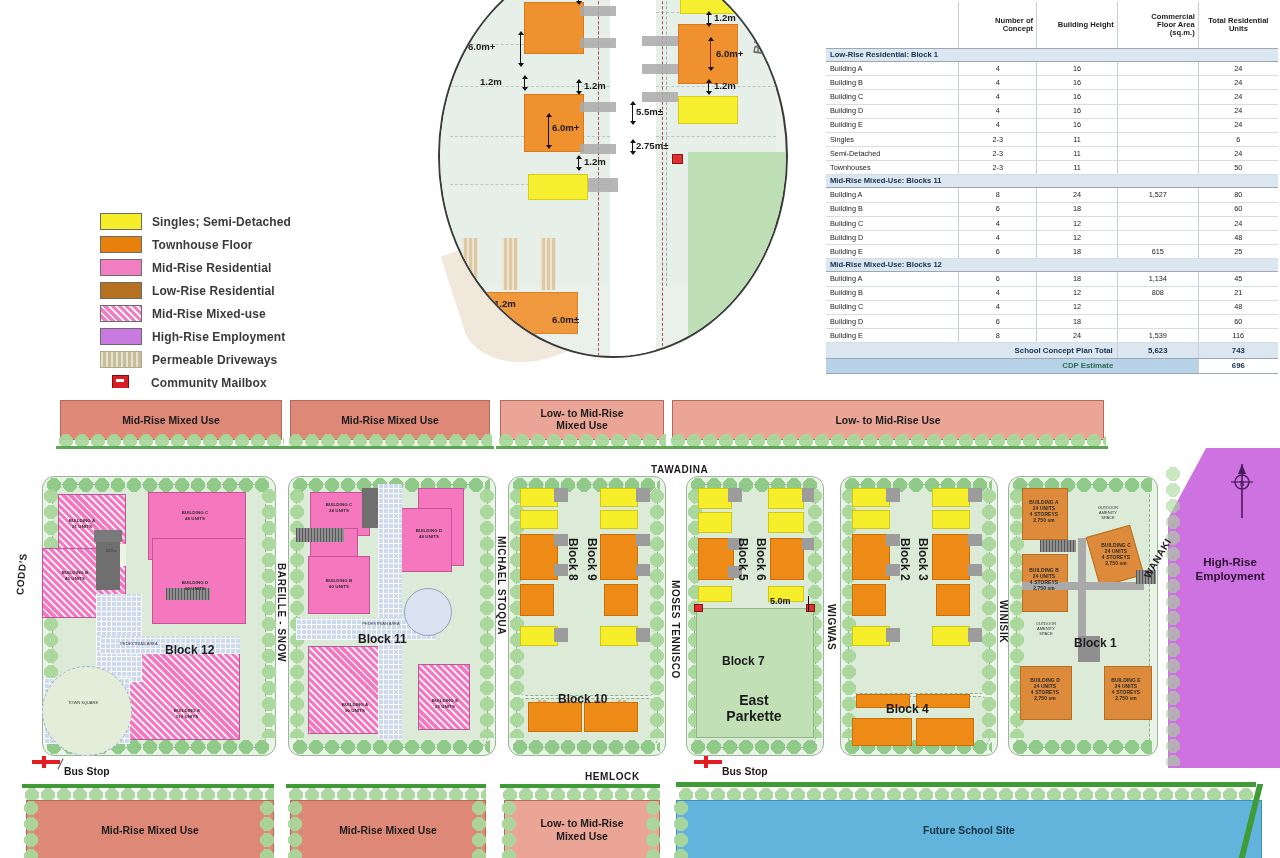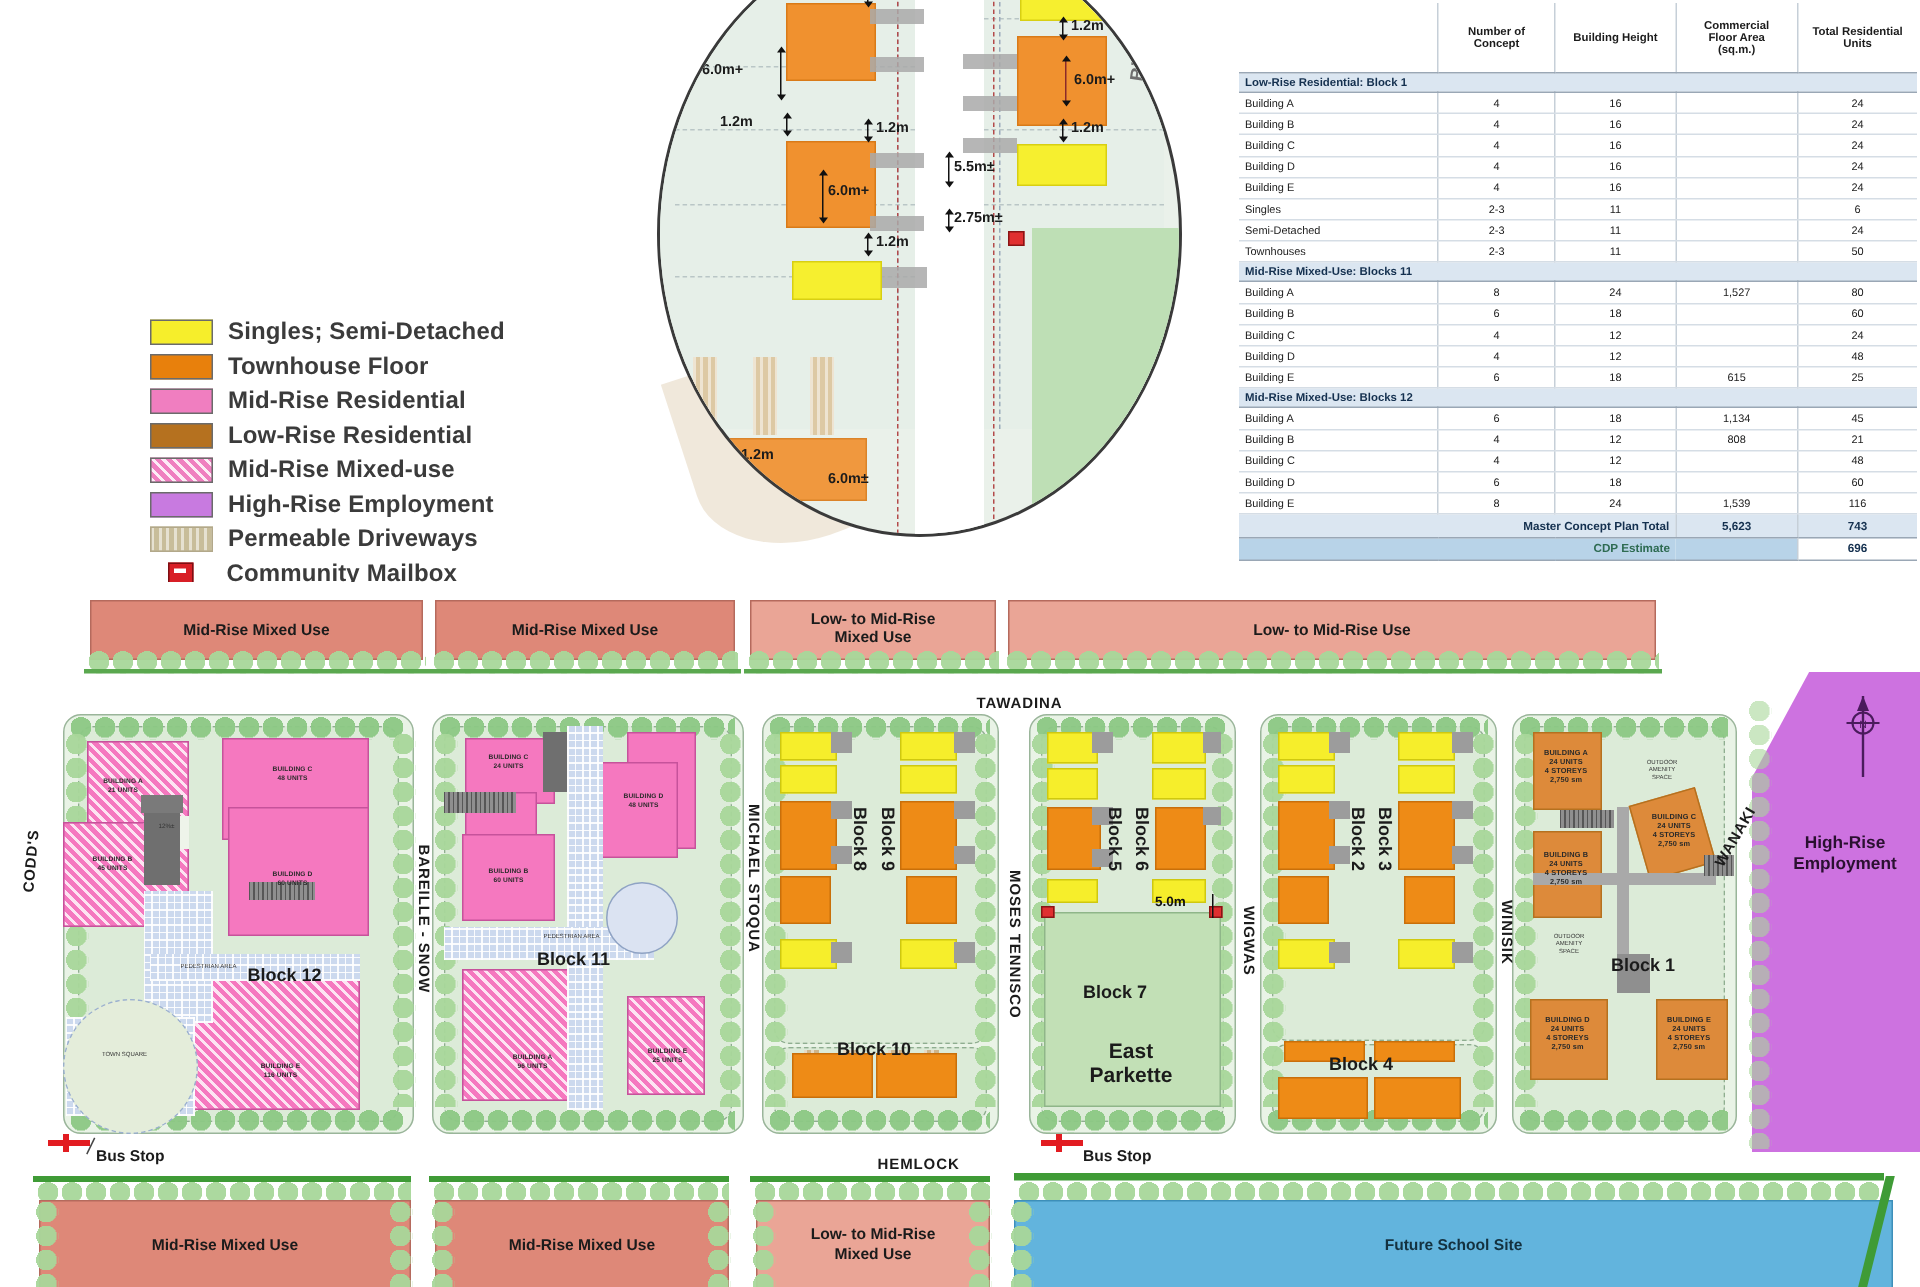--- a/index.html
+++ b/index.html
@@ -13,21 +13,21 @@
 
   
   #data-table-wrap{left:826px;top:2px;width:452px;height:378px;background:#fff;}
   table.spec{border-collapse:collapse;width:452px;font-size:7.3px;line-height:1.05;}
   table.spec th,table.spec td{border:0;padding:0;}
   table.spec thead th{
     font-weight:bold;font-size:7.6px;text-align:center;vertical-align:middle;
     border-bottom:1.4px solid #9aa7b5;height:44px;padding:1px 3px;color:#1b1b1b;
   }
   table.spec thead th.c0{border-right:1px solid #c6cfd8;}
-  table.spec thead th.cx{border-right:1px solid #c6cfd8;}
+  table.spec thead th.cx{border-right:1px solid #c6cfd8;text-align:right;}
   table.spec thead th:last-child{border-right:0;}
   tr.grp td{
     background:#dbe6f1;font-weight:bold;font-size:7.6px;padding:2px 4px;
     border-top:1px solid #9aa7b5;border-bottom:1px solid #9aa7b5;color:#14304f;
   }
   tr.row td{
     height:13.2px;border-bottom:1px solid #d5dde5;padding:0 4px;color:#1b1b1b;
   }
   tr.row td.lbl{text-align:left;border-right:1px solid #c6cfd8;width:152px;}
   tr.row td.num{text-align:center;border-right:1px solid #c6cfd8;}
@@ -44,21 +44,21 @@
   }
   tr.cdp td.tl{text-align:right;color:#2e6b52;}
   tr.cdp td.tn{text-align:center;color:#14304f;background:#ffffff;border-left:1px solid #c6cfd8;}
   tr.cdp td.blank{background:#b8d3e8;}
   .colw1{width:84px}.colw2{width:88px}.colw3{width:84px}.colw4{width:84px}
 
   
   #legend{left:100px;top:210px;width:260px;}
   .lg-row{display:flex;align-items:center;height:23px;}
   .sw{width:40px;height:15px;border:1px solid #6b6b6b;margin-right:10px;flex:0 0 auto;}
-  .lg-label{font-size:16px;font-weight:bold;color:#3b3b3b;letter-spacing:.1px;white-space:nowrap;}
+  .lg-label{font-size:12px;font-weight:bold;color:#3b3b3b;letter-spacing:.1px;white-space:nowrap;}
   .sw-hatch{background:#ef7fc0;
     background-image:repeating-linear-gradient(45deg,rgba(255,255,255,.85) 0 2px,rgba(255,255,255,0) 2px 5px);}
   .sw-perm{background:#c8bd9a;
     background-image:repeating-linear-gradient(90deg,rgba(255,255,255,.55) 0 2px,rgba(255,255,255,0) 2px 5px);
     border-color:#b2a88a;}
   .mbx{width:15px;height:14px;background:#d81f26;border:1px solid #7d0f13;margin-left:12px;margin-right:22px;
     position:relative;flex:0 0 auto;}
   .mbx:after{content:"";position:absolute;left:3px;top:3px;width:8px;height:7px;
     background:linear-gradient(180deg,#ffffff 0 45%,#d81f26 45% 100%);}
 
@@ -303,21 +303,21 @@
         </tr>
       <tr class="row">
           <td class="lbl">Building E</td>
           <td class="num">8</td>
           <td class="num">24</td>
           <td class="num">1,539</td>
           <td class="num">116</td>
         </tr>
 
       <tr class="total">
-        <td class="tl" colspan="3">Master Concept Plan Total</td>
+        <td class="tl" colspan="3">School Concept Plan Total</td>
         <td class="tn">5,623</td>
         <td class="tn">743</td>
       </tr>
       <tr class="cdp">
         <td class="tl" colspan="3">CDP Estimate</td>
         <td class="blank"></td>
         <td class="tn">696</td>
       </tr>
     </tbody>
   </table>

